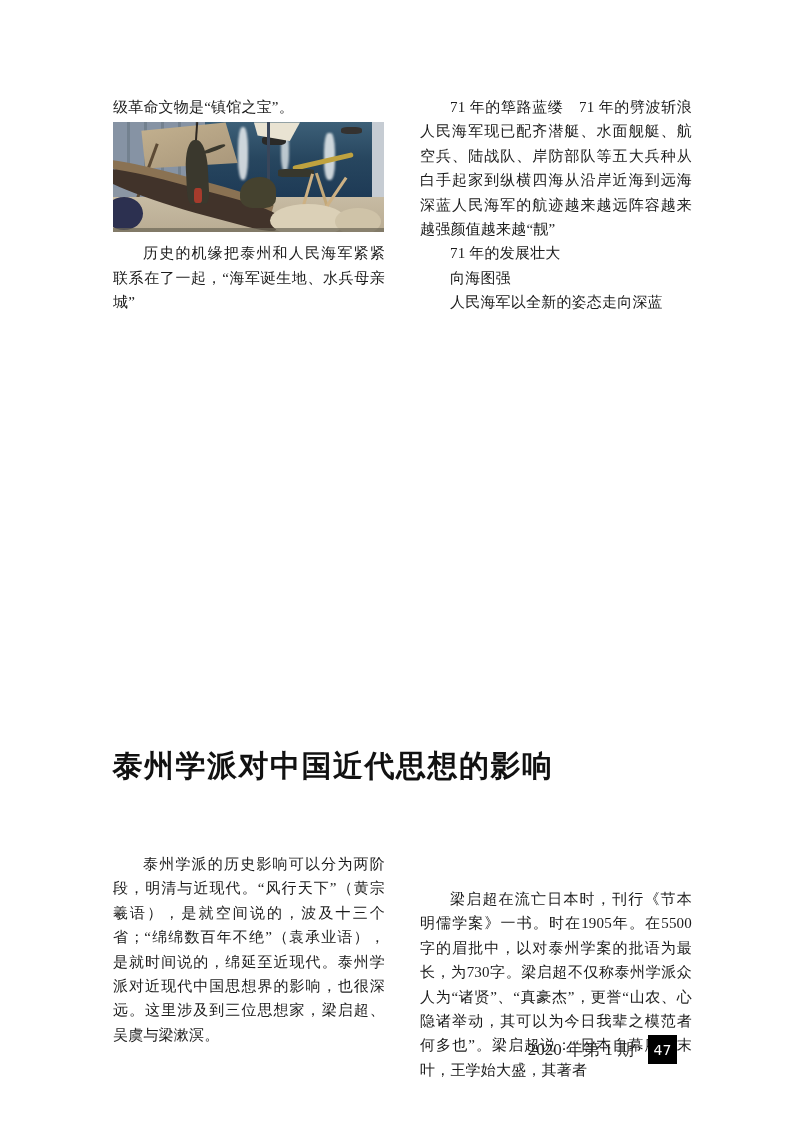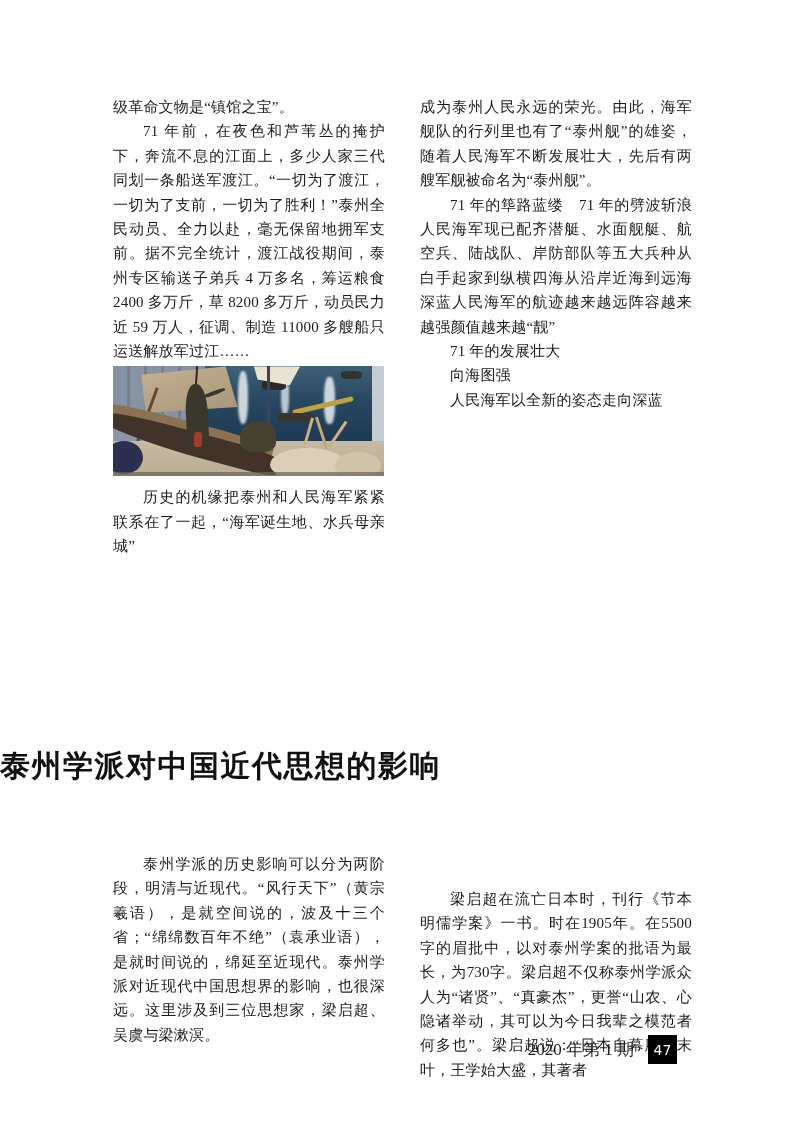--- a/index.html
+++ b/index.html
@@ -54,21 +54,21 @@
   .ph-leg1 { left:71%; top:46%; width:3px; height:40%; background:#cdb184; transform:rotate(16deg); }
   .ph-leg2 { left:77%; top:45%; width:3px; height:42%; background:#c3a878; transform:rotate(-18deg); }
   .ph-leg3 { left:81%; top:47%; width:3px; height:38%; background:#cdb184; transform:rotate(34deg); }
   .ph-sandbag1 { left:58%; bottom:-4%; width:28%; height:30%; background:#dbd0b7; border-radius:50%; }
   .ph-sandbag2 { left:82%; bottom:-2%; width:17%; height:24%; background:#cfc3a8; border-radius:50%; }
   .ph-bottom-shadow { left:0; bottom:0; width:100%; height:4%; background:#6b6556; opacity:.7; }
 
   .caption-p { margin-top:9px !important; }
 
   
-  .title2 { position:absolute; left:0; top:746px; width:666px; 
+  .title2 { position:absolute; left:0; top:746px; width:666px; text-align:center;
     font-family:"DejaVu Sans","Liberation Sans",sans-serif; font-weight:900;
     font-size:30px; letter-spacing:1.5px; color:#111; }
   .author { position:absolute; left:0; top:799px; width:793px; text-align:center;
     font-family:"DejaVu Sans","Liberation Sans",sans-serif; font-size:16px; color:#111; }
   .author .marker { font-size:15px; }
 
   
   .footer { position:absolute; top:1035px; left:0; width:677px; height:29px;
     display:flex; justify-content:flex-end; align-items:center; gap:14px; }
   .footer-label { font-size:17px; color:#1b1b1b; }
@@ -76,21 +76,20 @@
     display:flex; align-items:center; justify-content:center;
     font-family:"DejaVu Sans","Liberation Sans",sans-serif; font-size:14px; }
 </style>
 </head>
 <body>
 
 <div class="page">
 
   <div class="col" id="a1-left">
     <p>级革命文物是“镇馆之宝”。</p>
-    <p class="indent">71 年前，在夜色和芦苇丛的掩护下，奔流不息的江面上，多少人家三代同划一条船送军渡江。“一切为了渡江，一切为了支前，一切为了胜利！”泰州全民动员、全力以赴，毫无保留地拥军支前。据不完全统计，渡江战役期间，泰州专区输送子弟兵 4 万多名，筹运粮食 2400 多万斤，草 8200 多万斤，动员民力近 59 万人，征调、制造 11000 多艘船只运送解放军过江……</p>
 
     <div class="photo">
       <div class="ph-wall"></div>
       <div class="ph-backdrop"></div>
       <div class="ph-splash1"></div>
       <div class="ph-splash2"></div>
       <div class="ph-splash3"></div>
       <div class="ph-enemy-boat"></div>
       <div class="ph-enemy-boat2"></div>
       <div class="ph-right-wall"></div>
@@ -114,21 +113,20 @@
       <div class="ph-leg3"></div>
       <div class="ph-sandbag1"></div>
       <div class="ph-sandbag2"></div>
       <div class="ph-bottom-shadow"></div>
     </div>
 
     <p class="indent caption-p">历史的机缘把泰州和人民海军紧紧联系在了一起，“海军诞生地、水兵母亲城”</p>
   </div>
 
   <div class="col" id="a1-right">
-    <p>成为泰州人民永远的荣光。由此，海军舰队的行列里也有了“泰州舰”的雄姿，随着人民海军不断发展壮大，先后有两艘军舰被命名为“泰州舰”。</p>
     <p class="indent">71 年的筚路蓝缕　71 年的劈波斩浪人民海军现已配齐潜艇、水面舰艇、航空兵、陆战队、岸防部队等五大兵种从白手起家到纵横四海从沿岸近海到远海深蓝人民海军的航迹越来越远阵容越来越强颜值越来越“靓”</p>
     <p class="indent">71 年的发展壮大</p>
     <p class="indent">向海图强</p>
     <p class="indent">人民海军以全新的姿态走向深蓝</p>
   </div>
 
   <div class="title2">泰州学派对中国近代思想的影响</div>
 
   <div class="col" id="a2-left">
     <p class="indent">泰州学派的历史影响可以分为两阶段，明清与近现代。“风行天下”（黄宗羲语），是就空间说的，波及十三个省；“绵绵数百年不绝”（袁承业语），是就时间说的，绵延至近现代。泰州学派对近现代中国思想界的影响，也很深远。这里涉及到三位思想家，梁启超、吴虞与梁漱溟。</p>

